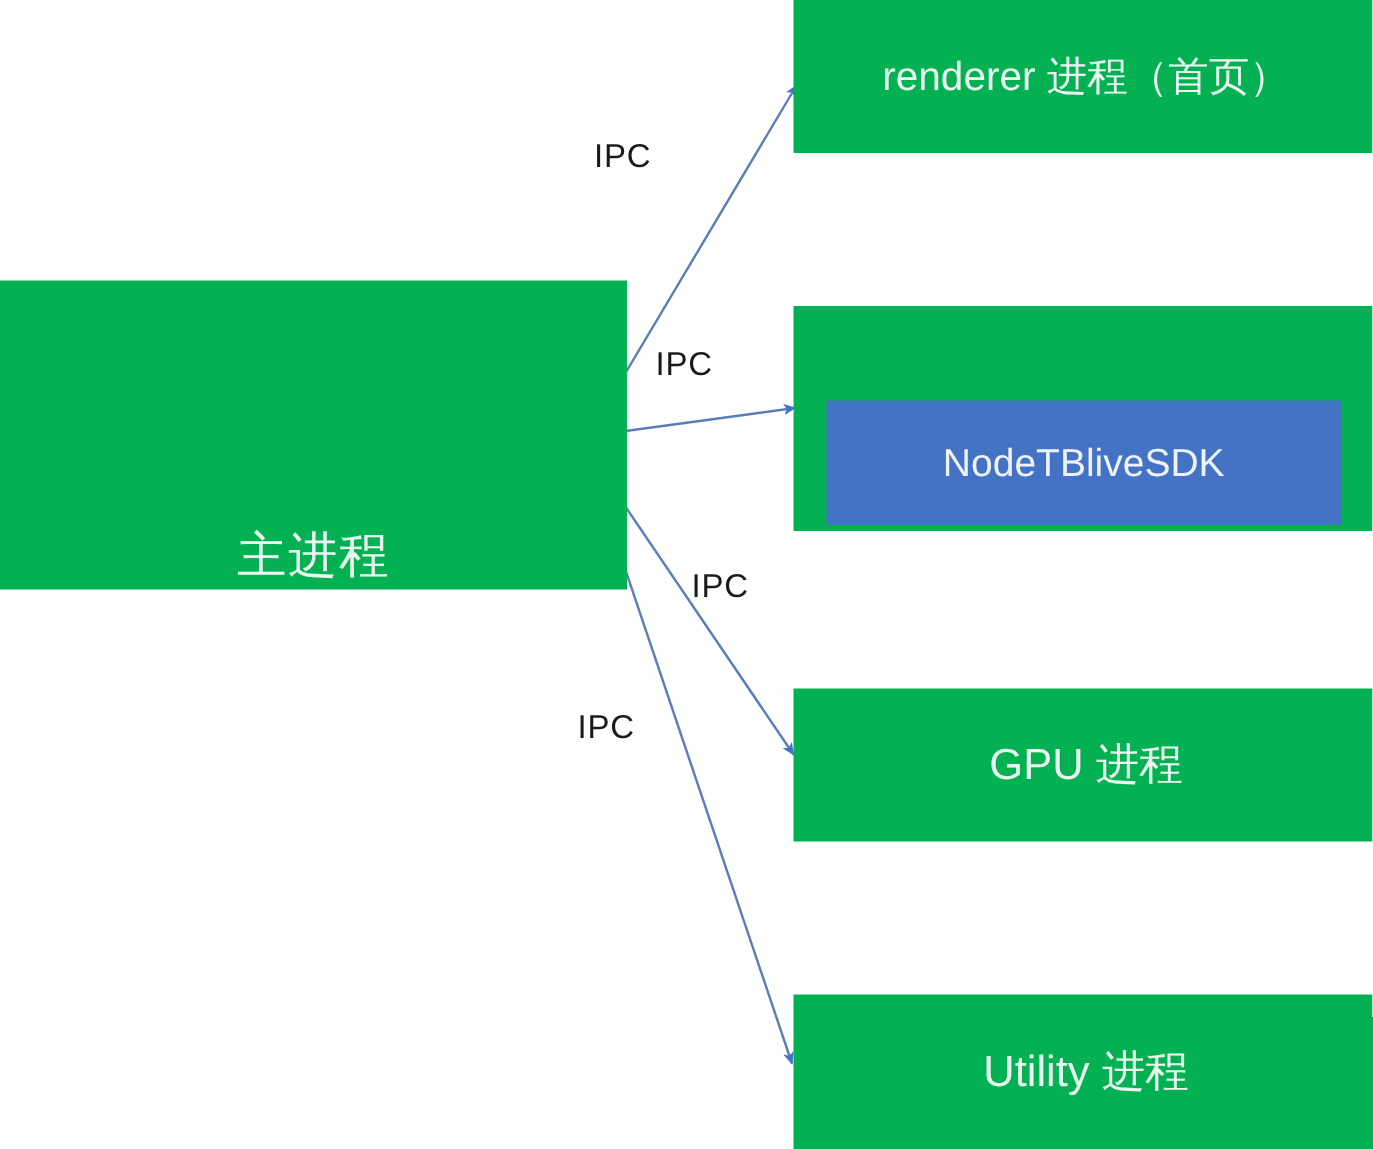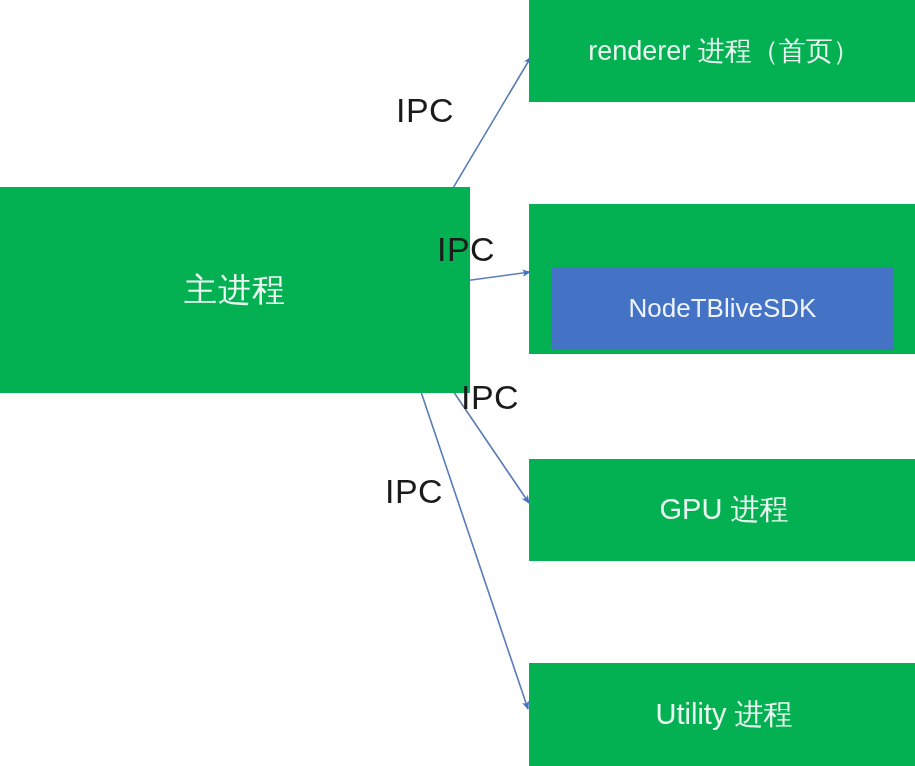--- a/index.html
+++ b/index.html
@@ -29,24 +29,25 @@
     white-space: nowrap;
   }
   .node.stack {
     flex-direction: column;
     align-items: center;
     justify-content: flex-start;
   }
   #node-main {
     left: 0px;
     top: 187px;
-    width: 470px;
+    width: 418px;
     height: 206px;
     font-size: 33px;
     letter-spacing: 1px;
+    align-items: flex-end;
   }
   #node-renderer-home {
     left: 529px;
     top: 0px;
     width: 390px;
     height: 102px;
     font-size: 27px;
   }
   #node-renderer-push {
     left: 529px;
@@ -92,21 +93,21 @@
   #edges {
     position: absolute;
     left: 0;
     top: 0;
     width: 915px;
     height: 766px;
     pointer-events: none;
   }
   .edge-label {
     position: absolute;
-    font-size: 34px;
+    font-size: 22px;
     color: #1a1a1a;
     letter-spacing: 0.5px;
     white-space: nowrap;
   }
   #label-ipc-0 { left: 396px; top: 91px; }
   #label-ipc-1 { left: 437px; top: 230px; }
   #label-ipc-2 { left: 461px; top: 378px; }
   #label-ipc-3 { left: 385px; top: 472px; }
 </style>
 </head>

